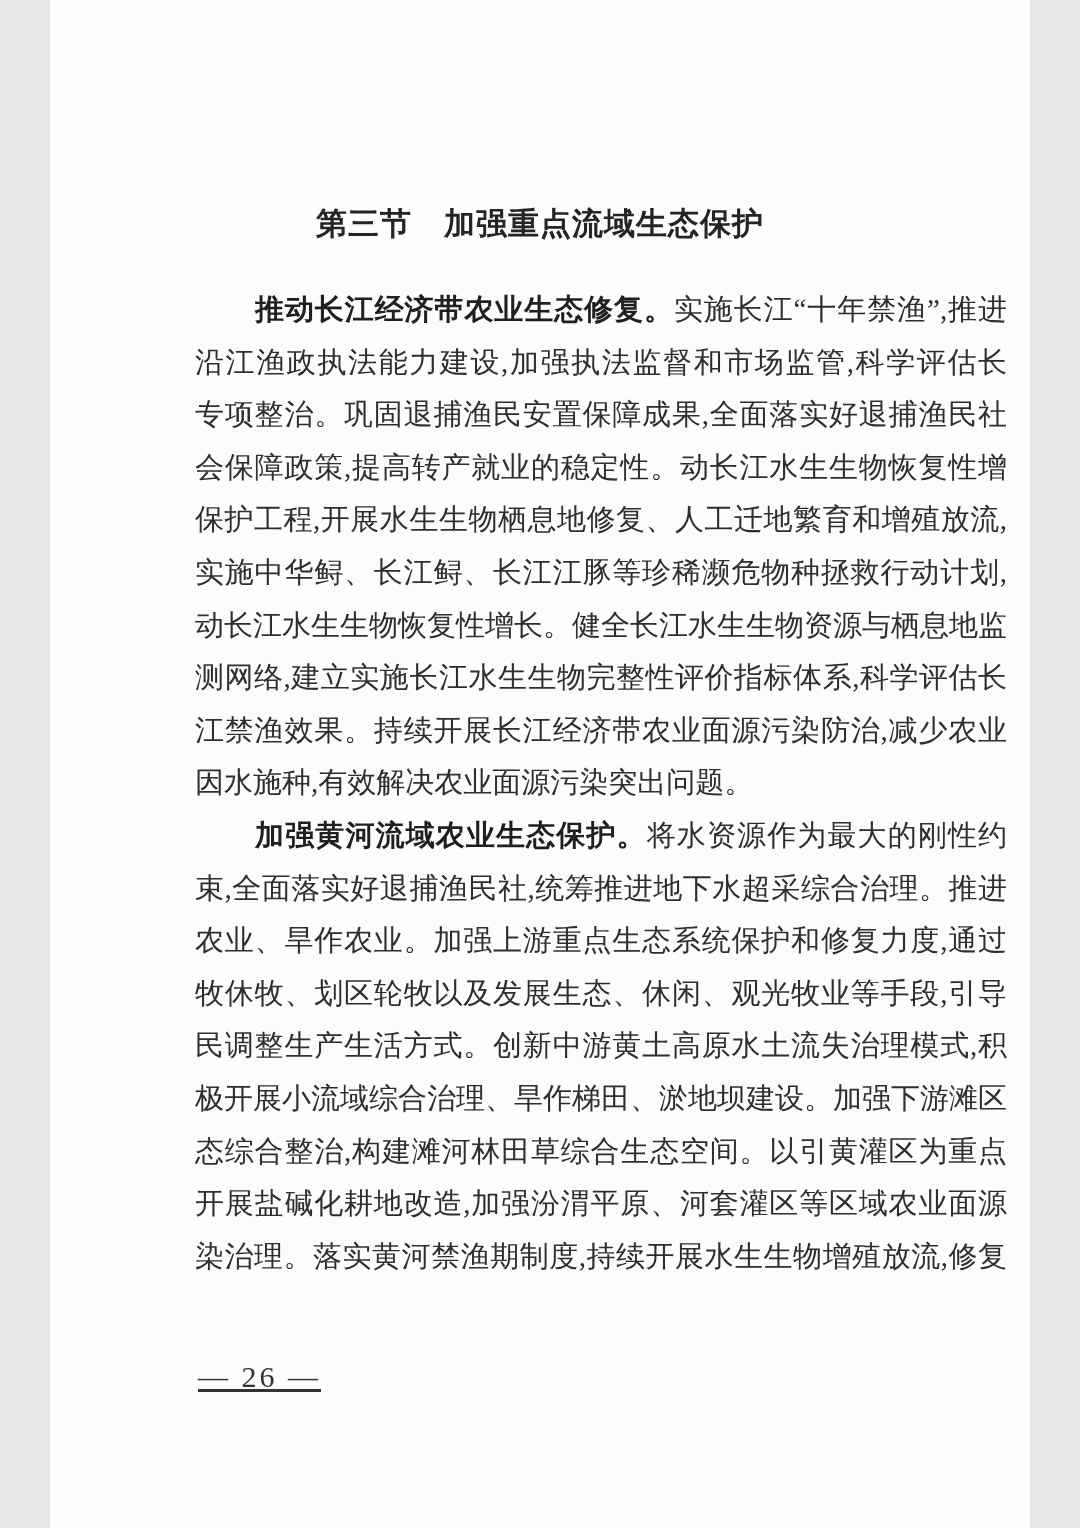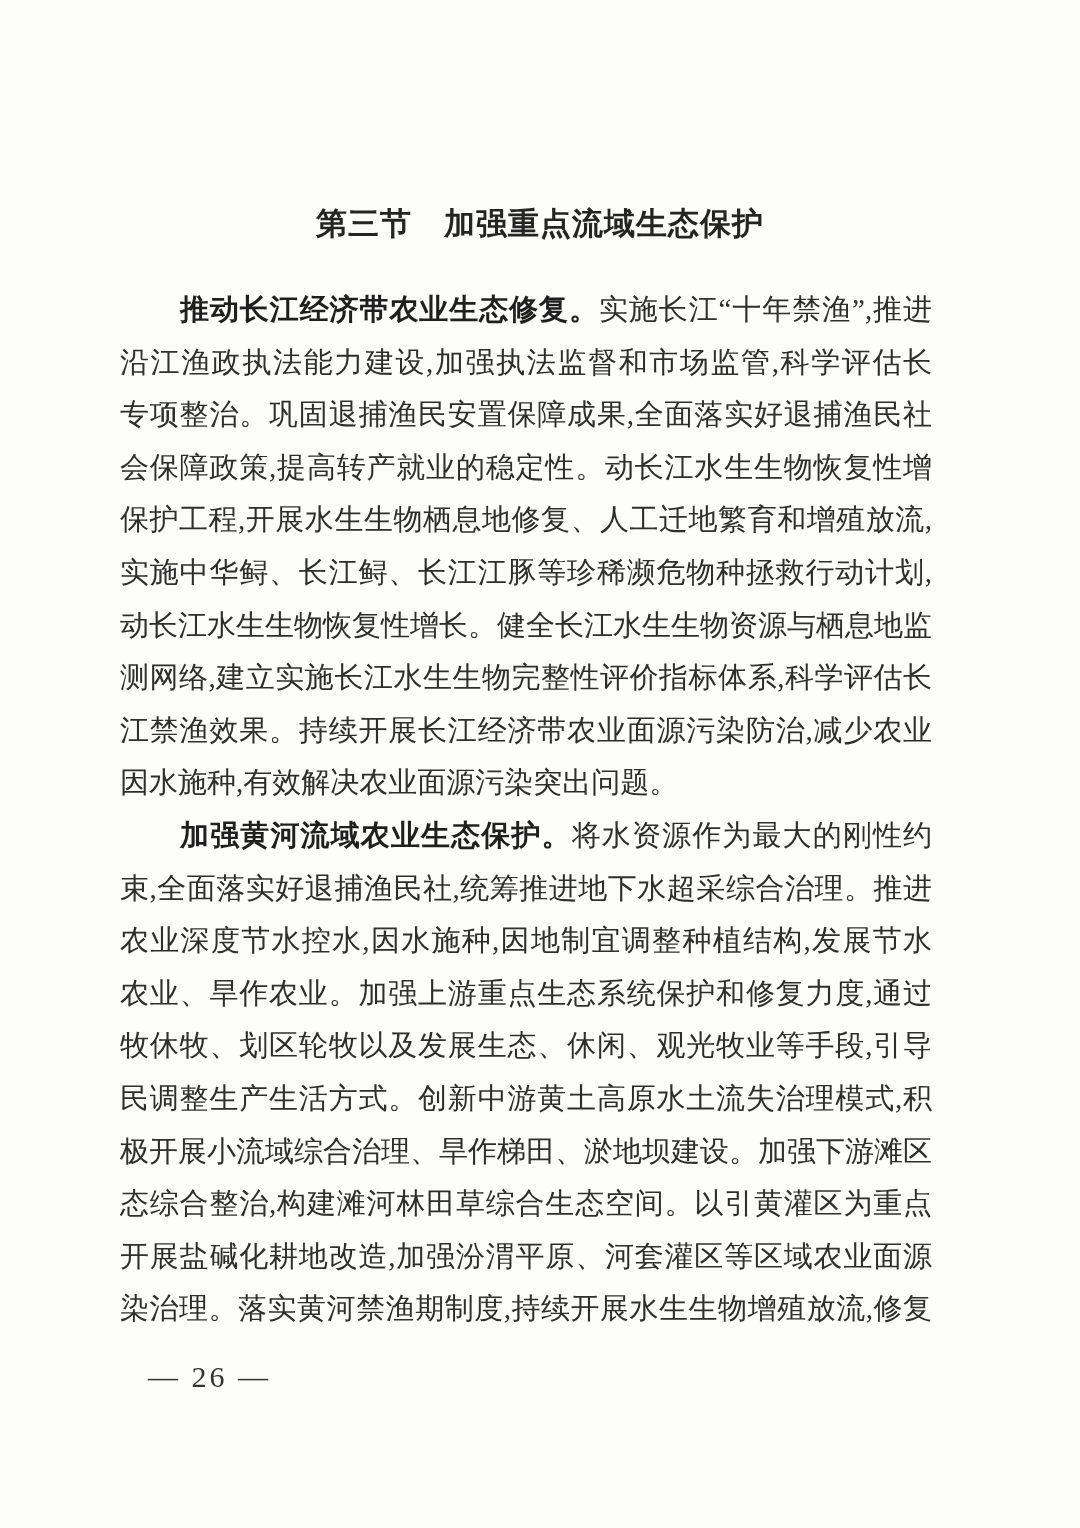--- a/index.html
+++ b/index.html
@@ -2,21 +2,21 @@
 <html><head>
 <meta charset="utf-8">
 <style>
   html, body {
     margin: 0;
     padding: 0;
     background: #e8e8e8;
   }
   .page {
     position: relative;
-    width: 1080px;
+    width: 980px;
     height: 1528px;
     margin: 0 auto;
     background: #fcfcfb;
     color: #2b2b2b;
     font-family: "Liberation Serif", serif;
     overflow: hidden;
   }
   .heading {
     position: absolute;
     top: 203px;
@@ -24,21 +24,21 @@
     width: 100%;
     text-align: center;
     font-size: 31px;
     font-weight: 700;
     color: #242424;
     letter-spacing: 1px;
   }
   .doc-body {
     position: absolute;
     top: 283px;
-    left: 120px;
+    left: 145px;
     width: 812px;
     font-size: 29px;
     line-height: 52.6px;
     color: #2e2e2e;
   }
   .line {
     text-align: justify;
     text-align-last: justify;
     height: 52.6px;
     overflow: hidden;
@@ -53,20 +53,21 @@
     font-weight: 700;
     color: #1f1f1f;
   }
   .page-number {
     position: absolute;
     top: 1360px;
     left: 148px;
     font-size: 30px;
     letter-spacing: 3px;
     color: #333;
+    text-decoration: underline;
   }
 </style>
 </head>
 <body>
 
 <div class="page">
 
   <div class="heading">第三节　加强重点流域生态保护</div>
 
   <div class="doc-body">
@@ -75,21 +76,20 @@
       <div class="line"><span>专项整治。巩固退捕渔民安置保障成果,全面落实好退捕渔民社</span></div>
       <div class="line"><span>会保障政策,提高转产就业的稳定性。动长江水生生物恢复性增长</span></div>
       <div class="line"><span>保护工程,开展水生生物栖息地修复、人工迁地繁育和增殖放流,</span></div>
       <div class="line"><span>实施中华鲟、长江鲟、长江江豚等珍稀濒危物种拯救行动计划,推</span></div>
       <div class="line"><span>动长江水生生物恢复性增长。健全长江水生生物资源与栖息地监</span></div>
       <div class="line"><span>测网络,建立实施长江水生生物完整性评价指标体系,科学评估长</span></div>
       <div class="line"><span>江禁渔效果。持续开展长江经济带农业面源污染防治,减少农业</span></div>
       <div class="line noj"><span>因水施种,有效解决农业面源污染突出问题。</span></div>
       <div class="line indent"><span class="b">加强黄河流域农业生态保护。</span><span>将水资源作为最大的刚性约</span></div>
       <div class="line"><span>束,全面落实好退捕渔民社,统筹推进地下水超采综合治理。推进</span></div>
-      <div class="line"><span>农业深度节水控水,因水施种,因地制宜调整种植结构,发展节水</span></div>
       <div class="line"><span>农业、旱作农业。加强上游重点生态系统保护和修复力度,通过禁</span></div>
       <div class="line"><span>牧休牧、划区轮牧以及发展生态、休闲、观光牧业等手段,引导农牧</span></div>
       <div class="line"><span>民调整生产生活方式。创新中游黄土高原水土流失治理模式,积</span></div>
       <div class="line"><span>极开展小流域综合治理、旱作梯田、淤地坝建设。加强下游滩区生</span></div>
       <div class="line"><span>态综合整治,构建滩河林田草综合生态空间。以引黄灌区为重点</span></div>
       <div class="line"><span>开展盐碱化耕地改造,加强汾渭平原、河套灌区等区域农业面源污</span></div>
       <div class="line"><span>染治理。落实黄河禁渔期制度,持续开展水生生物增殖放流,修复</span></div>
     </div>
 
   <div class="page-number">— 26 —</div>

